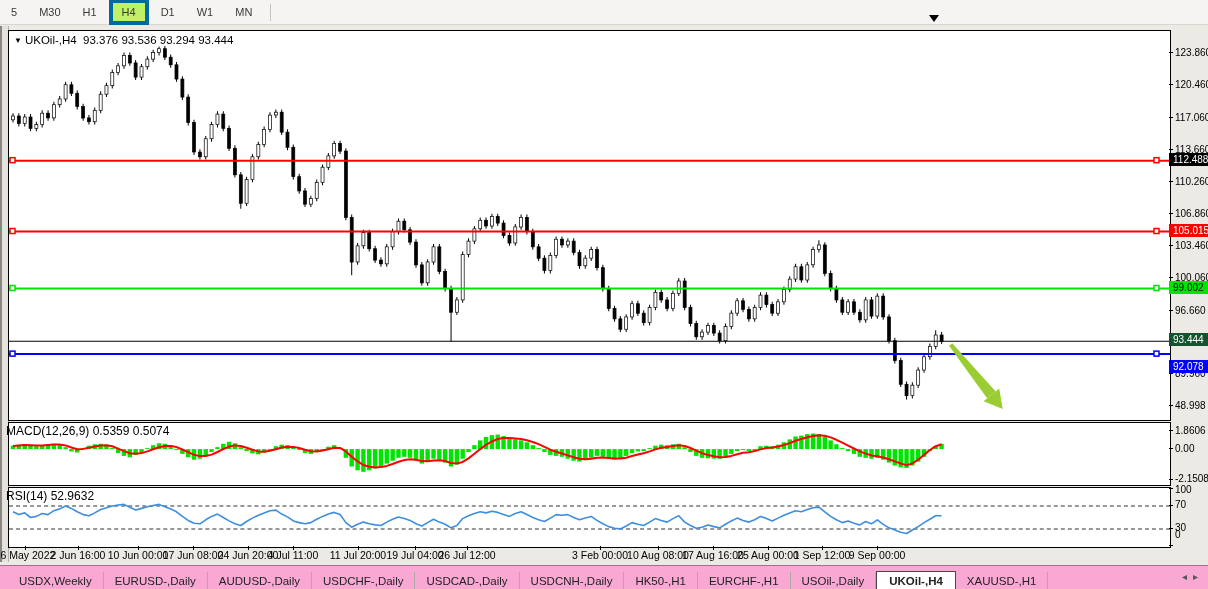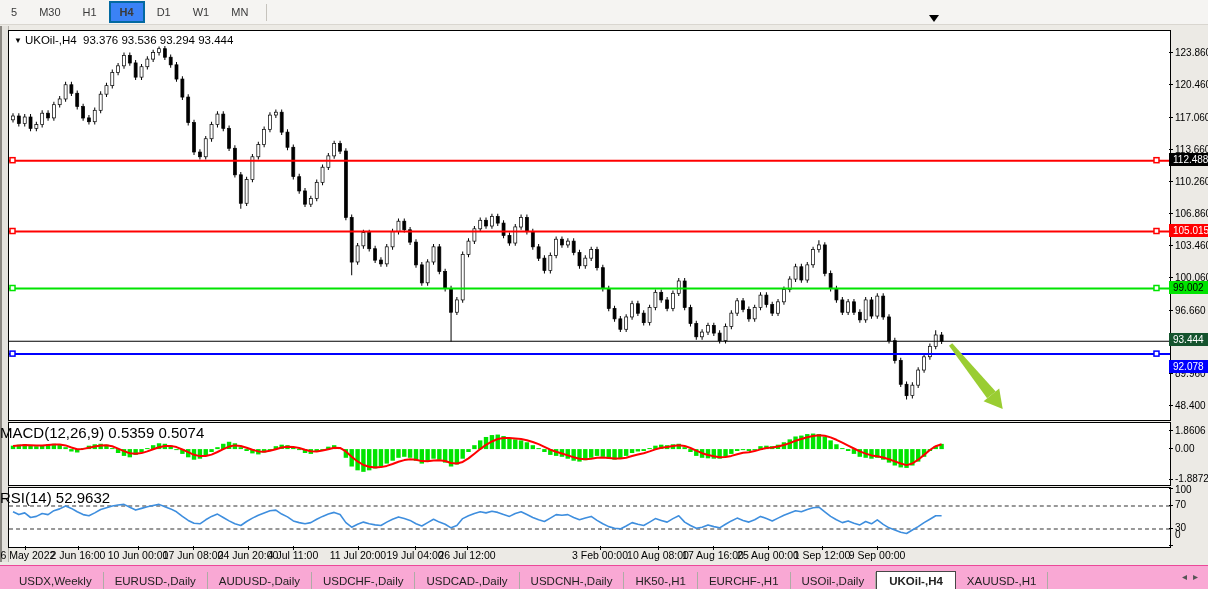--- a/index.html
+++ b/index.html
@@ -2,34 +2,34 @@
 <html><head>
 <meta charset="utf-8">
 <style>
   html,body{margin:0;padding:0;background:#cfccc6;}
   .screen{position:relative;width:1208px;height:589px;background:#eceae5;
     font-family:"Liberation Sans",sans-serif;overflow:hidden;}
   
   .toolbar{position:absolute;left:0;top:0;width:1208px;height:24px;background:#f5f4f2;
     border-bottom:1px solid #d9d6d0;display:flex;align-items:center;}
   .tf-btn{font-size:11px;color:#3a3a3a;padding:3px 9px;margin:0 1px;border:1px solid transparent;cursor:default;}
-  .tf-btn.active{background:#3b82f6;border:2px solid #0369a1;font-weight:bold;}
+  .tf-btn.active{background:#bef264;border:4px solid #0369a1;}
   .tb-sep{width:1px;height:17px;background:#c6c3bd;margin:0 7px;}
   .shift-marker{position:absolute;left:929px;top:15px;width:0;height:0;
     border-left:5px solid transparent;border-right:5px solid transparent;border-top:7px solid #000;}
   .left-edge{position:absolute;left:0;top:26px;width:6px;height:536px;
     border-left:2px solid #8a8781;border-right:1px solid #b5b2ac;background:#e4e2dd;}
   
   svg.panel{position:absolute;background:#fff;border:1px solid #000;}
   #main-svg{left:8px;top:30px;}
   #macd-svg{left:8px;top:422px;}
   #rsi-svg{left:8px;top:487px;}
   .chart-title{position:absolute;left:14px;top:34px;font-size:11.5px;color:#000;white-space:nowrap;}
   .chart-title .dd{font-size:8px;vertical-align:1px;margin-right:3px;}
-  .ind-label{position:absolute;left:0;font-size:15px;color:#000;white-space:nowrap;}
+  .ind-label{position:absolute;left:6px;font-size:12px;color:#000;white-space:nowrap;}
   #macd-label{top:424px;}
   #rsi-label{top:489px;}
   
   .y-axis{position:absolute;left:1169px;top:30px;width:39px;height:516px;}
   .y-tick{position:absolute;left:0;width:4px;height:1px;background:#000;}
   .y-lab{position:absolute;left:6px;font-size:10px;color:#000;white-space:nowrap;}
   .ptag{position:absolute;left:0;width:39px;height:13px;line-height:13px;font-size:10px;
     padding-left:4px;box-sizing:border-box;white-space:nowrap;overflow:hidden;}
   
   .date-axis{position:absolute;left:8px;top:546px;width:1161px;height:16px;}
@@ -600,27 +600,27 @@
       <div class="y-lab" style="top:178px">106.860</div>
       <div class="y-tick" style="top:215px"></div>
       <div class="y-lab" style="top:210px">103.460</div>
       <div class="y-tick" style="top:247px"></div>
       <div class="y-lab" style="top:242px">100.060</div>
       <div class="y-tick" style="top:280px"></div>
       <div class="y-lab" style="top:275px">96.660</div>
       <div class="y-tick" style="top:343px"></div>
       <div class="y-lab" style="top:338px">89.960</div>
       <div class="y-tick" style="top:375px"></div>
-      <div class="y-lab" style="top:370px">48.400</div>
+      <div class="y-lab" style="top:370px">48.998</div>
       <div class="y-tick" style="top:400px"></div>
       <div class="y-lab" style="top:395px">1.8606</div>
       <div class="y-tick" style="top:418px"></div>
       <div class="y-lab" style="top:413px">0.00</div>
       <div class="y-tick" style="top:449px"></div>
-      <div class="y-lab" style="top:443px">-1.8872</div>
+      <div class="y-lab" style="top:443px">-2.1508</div>
       <div class="y-tick" style="top:458px"></div>
       <div class="y-lab" style="top:454px">100</div>
       <div class="y-tick" style="top:475px"></div>
       <div class="y-lab" style="top:469px">70</div>
       <div class="y-tick" style="top:498px"></div>
       <div class="y-lab" style="top:492px">30</div>
       <div class="y-tick" style="top:515px"></div>
       <div class="y-lab" style="top:499px">0</div>
       <div class="ptag" style="top:123px;background:#000000;color:#FFFFFF">112.488</div>
       <div class="ptag" style="top:194px;background:#FF0000;color:#FFFFFF">105.015</div>

